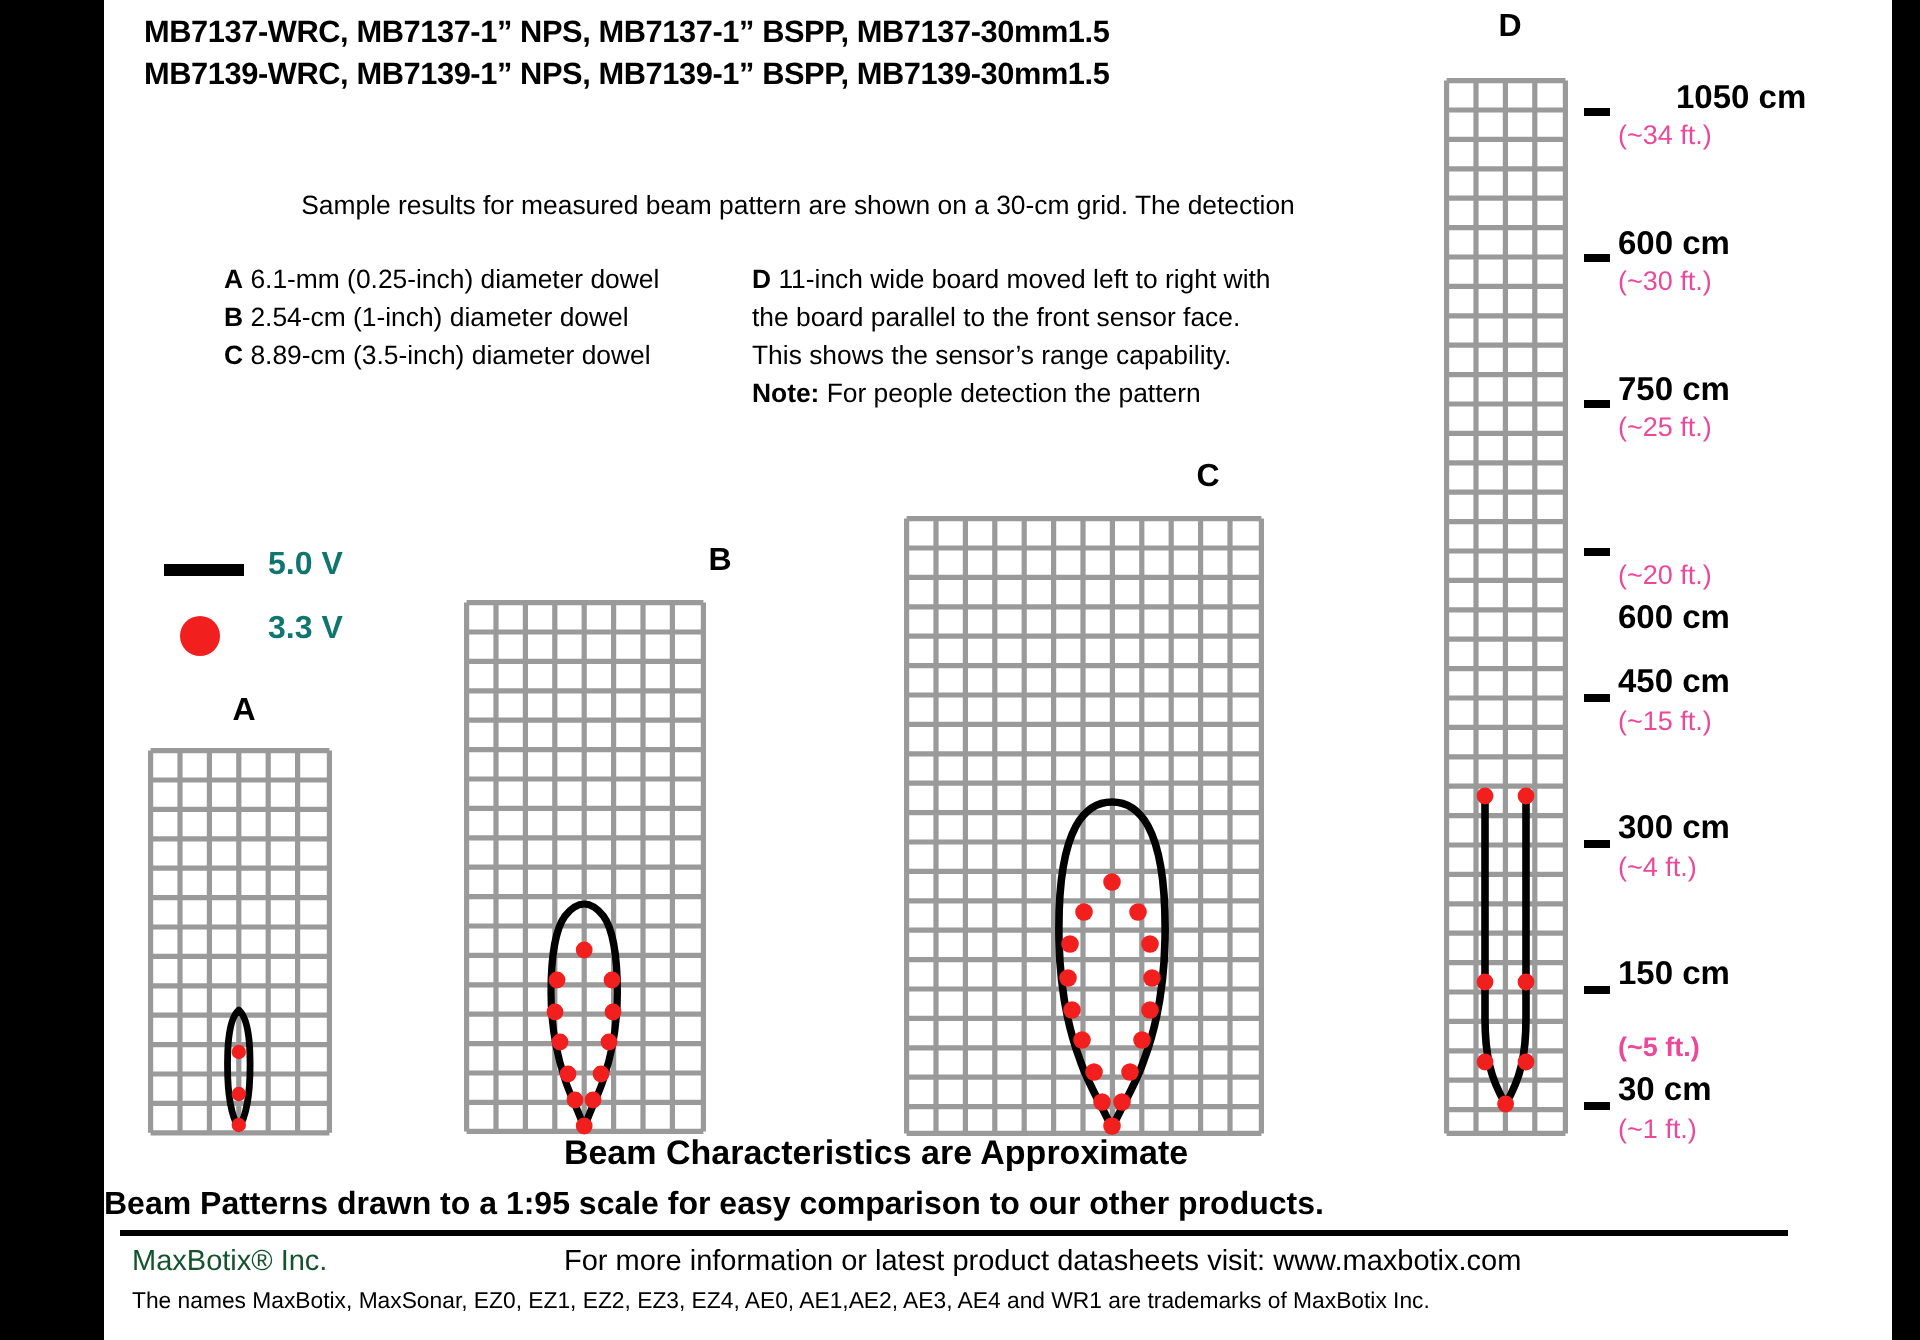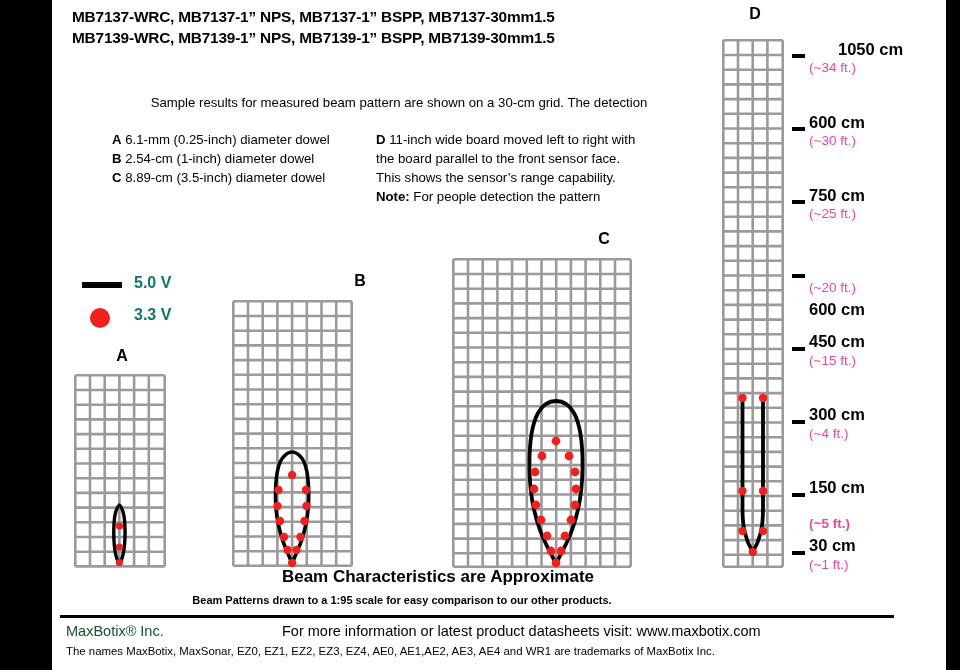--- a/index.html
+++ b/index.html
@@ -149,22 +149,22 @@
     font-size: 17px;
     font-weight: bold;
     color: #000;
     margin-left: 36px;
   }
   #scale-note {
     position: absolute;
     left: 0;
     top: 594px;
     width: 700px;
-    text-align: center;
-    font-size: 11px;
+    text-align: left;
+    font-size: 16px;
     font-weight: bold;
     color: #000;
   }
   .hr-thick {
     position: absolute;
     left: 8px;
     width: 834px;
     height: 3px;
     background: #000;
   }

